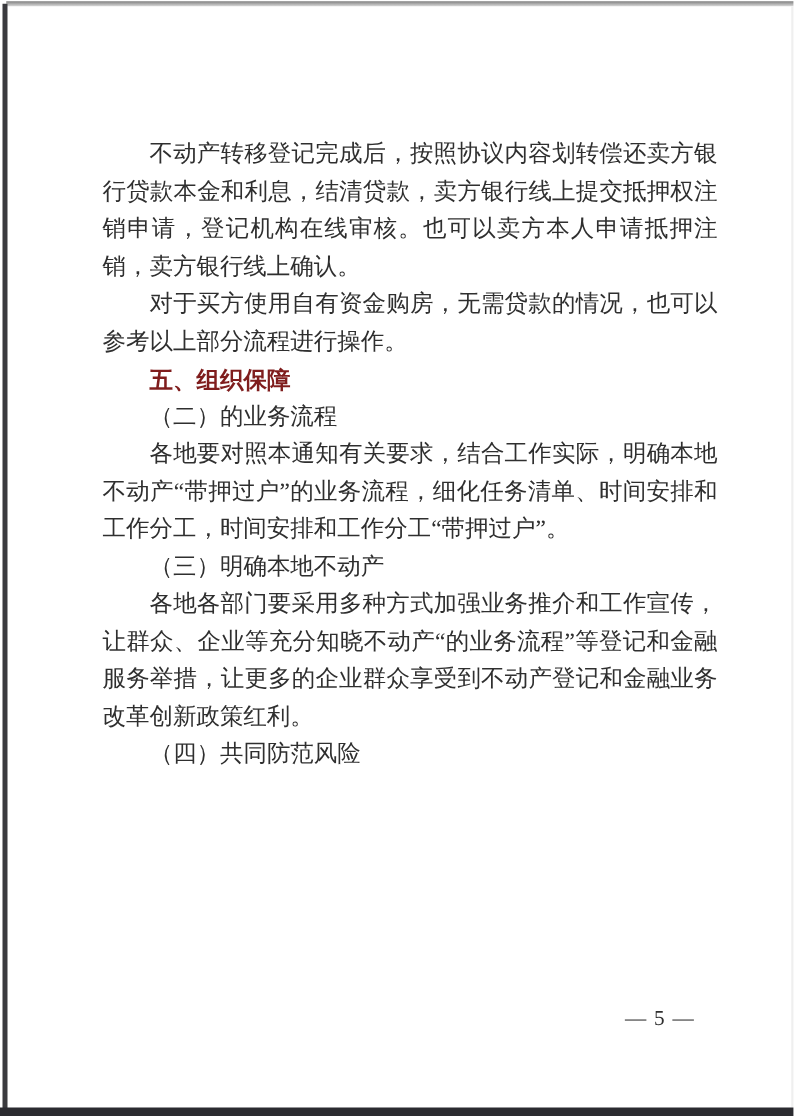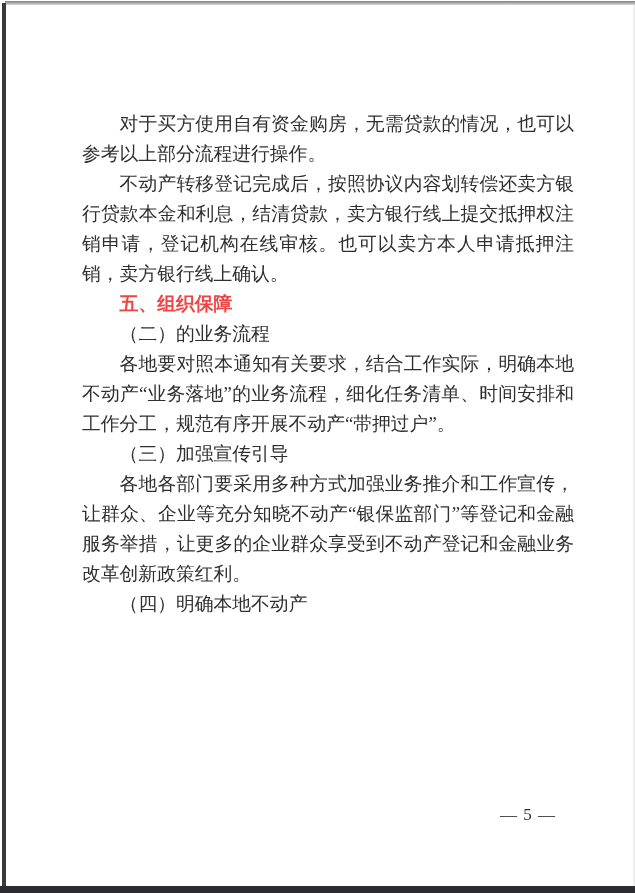--- a/index.html
+++ b/index.html
@@ -54,21 +54,21 @@
   .para {
     text-indent: 2em;
     text-align: justify;
     text-justify: inter-ideograph;
     font-weight: normal;
   }
   .sec {
     text-indent: 2em;
     font-family: Liberation Sans, sans-serif;
     font-weight: 700;
-    color: #ef4444;
+    color: #7f1d1d;
   }
   .sub {
     text-indent: 2em;
     font-weight: normal;
   }
   .pageno {
     position: absolute;
     top: 803px;
     right: 79px;
     font-size: 17px;
@@ -81,25 +81,25 @@
 <body>
 
 <div class="page">
 
   <div class="edge-top"></div>
   <div class="edge-left"></div>
   <div class="edge-right"></div>
   <div class="edge-bottom"></div>
 
   <div class="content">
+    <p class="para">不动产转移登记完成后，按照协议内容划转偿还卖方银行贷款本金和利息，结清贷款，卖方银行线上提交抵押权注销申请，登记机构在线审核。也可以卖方本人申请抵押注销，卖方银行线上确认。</p>
     <p class="para">对于买方使用自有资金购房，无需贷款的情况，也可以参考以上部分流程进行操作。</p>
-    <p class="para">不动产转移登记完成后，按照协议内容划转偿还卖方银行贷款本金和利息，结清贷款，卖方银行线上提交抵押权注销申请，登记机构在线审核。也可以卖方本人申请抵押注销，卖方银行线上确认。</p>
     <h2 class="sec">五、组织保障</h2>
     <h3 class="sub">（二）的业务流程</h3>
-    <p class="para">各地要对照本通知有关要求，结合工作实际，明确本地不动产“业务落地”的业务流程，细化任务清单、时间安排和工作分工，规范有序开展不动产“带押过户”。</p>
-    <h3 class="sub">（三）加强宣传引导</h3>
-    <p class="para">各地各部门要采用多种方式加强业务推介和工作宣传，让群众、企业等充分知晓不动产“银保监部门”等登记和金融服务举措，让更多的企业群众享受到不动产登记和金融业务改革创新政策红利。</p>
-    <h3 class="sub">（四）明确本地不动产</h3>
+    <p class="para">各地要对照本通知有关要求，结合工作实际，明确本地不动产“带押过户”的业务流程，细化任务清单、时间安排和工作分工，时间安排和工作分工“带押过户”。</p>
+    <h3 class="sub">（三）明确本地不动产</h3>
+    <p class="para">各地各部门要采用多种方式加强业务推介和工作宣传，让群众、企业等充分知晓不动产“的业务流程”等登记和金融服务举措，让更多的企业群众享受到不动产登记和金融业务改革创新政策红利。</p>
+    <h3 class="sub">（四）共同防范风险</h3>
   </div>
 
   <div class="pageno">— 5 —</div>
 
 </div>
 
 </body></html>

